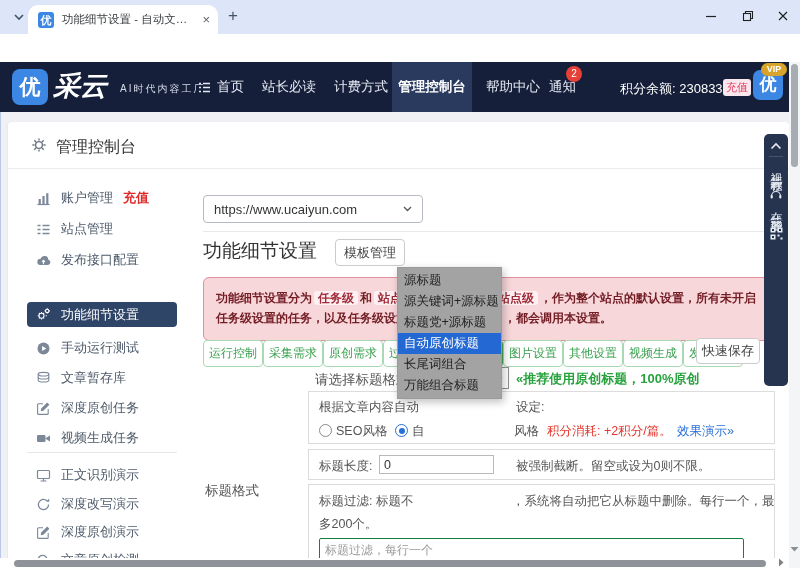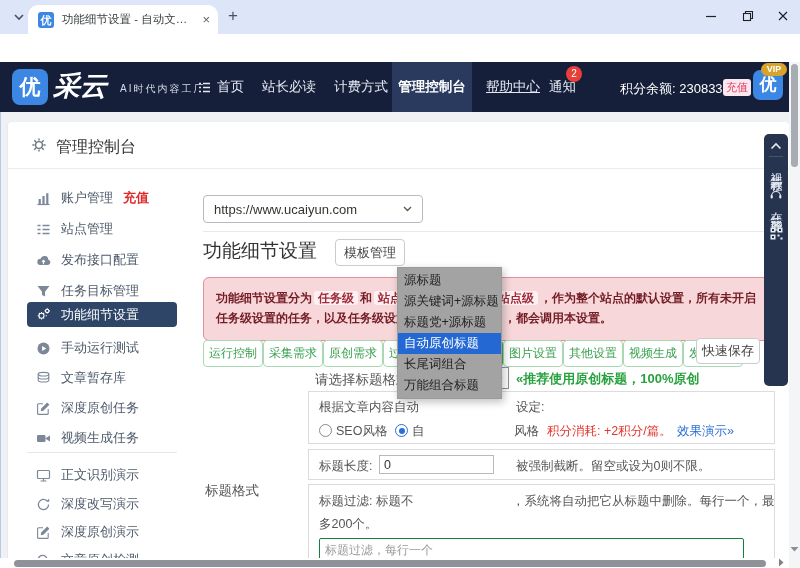--- a/index.html
+++ b/index.html
@@ -215,21 +215,21 @@
     </div>
     <div class="hnav" style="left:334px;">
       <span>计费方式</span>
     </div>
     <div class="hnav" style="left:262px;">
       <span>站长必读</span>
     </div>
     <div class="hnav-active">
       <span>管理控制台</span>
     </div>
-    <div class="hnav" style="left:486px;text-decoration:underline;">
+    <div class="hnav" style="left:486px;">
       <span>帮助中心</span>
     </div>
     <div class="hnav" style="left:549px;">
       <span>通知</span>
     </div>
     <div class="points">积分余额: 2308333</div>
     <div class="recharge-pill" style="position:absolute;">充值</div>
     <div class="avatar-sq">优</div>
     <div class="vip">VIP</div>
   </div>
@@ -258,26 +258,20 @@
           <path d="M1.5 3.5h3M6.5 3.5h7M1.5 7.5h3M6.5 7.5h7M1.5 11.5h3M6.5 11.5h7" stroke="#7c8798" stroke-width="1.3"></path>
         </svg>
       <span>站点管理</span>
     </div>
     <div class="side-item" style="top:126px;">
       <svg width="15" height="15" viewBox="0 0 15 15">
           <path d="M4.2 12a3.1 3.1 0 0 1 .4-6.2A4 4 0 0 1 12.4 6.7 2.7 2.7 0 0 1 11.8 12z" fill="#7c8798"></path>
           <path d="M7.5 11.2V7.4M6 8.8l1.5-1.5L9 8.8" stroke="#fff" stroke-width="1.1" fill="none"></path>
         </svg>
       <span>发布接口配置</span>
-    </div>
-    <div class="side-item" style="top:157px;">
-      <svg width="15" height="15" viewBox="0 0 15 15">
-          <path d="M1.5 2h12L9 7.8v4.7l-3-1.4V7.8z" fill="#7c8798"></path>
-        </svg>
-      <span>任务目标管理</span>
     </div>
     <div class="side-item active" style="top:180px; height:25px;">
       <svg width="15" height="15" viewBox="0 0 15 15">
           <g stroke="#fff" fill="none" stroke-width="1.1">
             <circle cx="5.5" cy="8.7" r="2.5"></circle>
             <path d="M5.5 4.9v1.2M5.5 11.3v1.2M1.7 8.7h1.2M9.6 8.7h1.2M2.9 6l.8.8M7.3 10.6l.8.8M8.1 6l-.8.8M3.7 10.6l-.8.8"></path>
             <circle cx="11.2" cy="3.9" r="1.7"></circle>
             <path d="M11.2 1.3v.9M11.2 5.6v.9M8.6 3.9h.9M12.9 3.9h.9"></path>
           </g>
         </svg>

